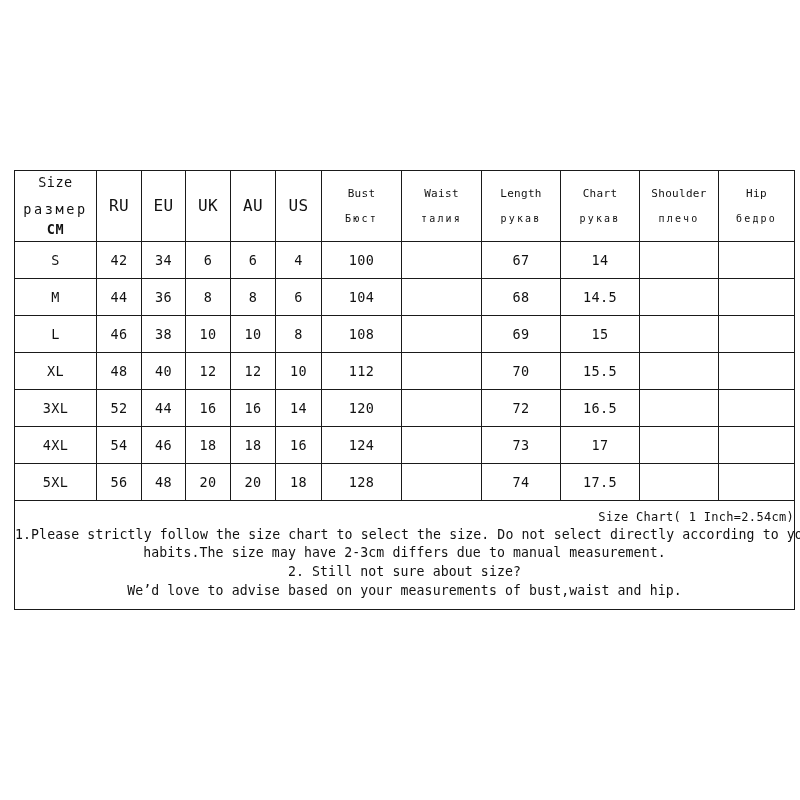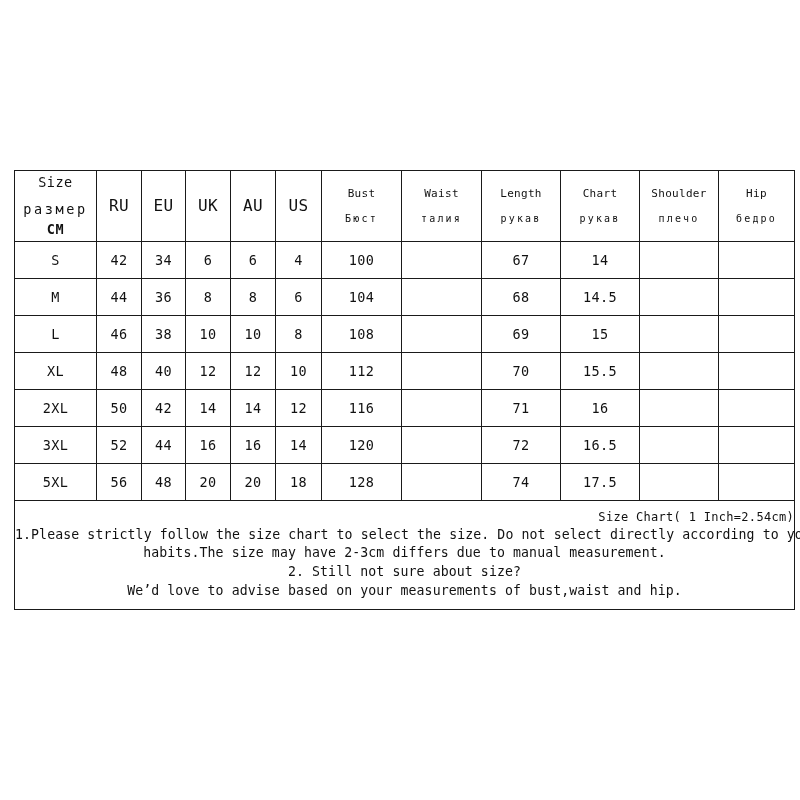--- a/index.html
+++ b/index.html
@@ -240,50 +240,50 @@
           <td>12</td>
           <td>10</td>
           <td>112</td>
           <td></td>
           <td>70</td>
           <td>15.5</td>
           <td></td>
           <td></td>
         </tr>
 
-        <tr class="data-row">
-          <td>2XL</td>
-          <td>50</td>
-          <td>42</td>
-          <td>14</td>
-          <td>14</td>
-          <td>12</td>
-          <td>116</td>
-          <td></td>
-          <td>71</td>
-          <td>16</td>
-          <td></td>
-          <td></td>
-        </tr>
 
         <tr class="data-row">
           <td>3XL</td>
           <td>52</td>
           <td>44</td>
           <td>16</td>
           <td>16</td>
           <td>14</td>
           <td>120</td>
           <td></td>
           <td>72</td>
           <td>16.5</td>
           <td></td>
           <td></td>
         </tr>
 
+        <tr class="data-row">
+          <td>4XL</td>
+          <td>54</td>
+          <td>46</td>
+          <td>18</td>
+          <td>18</td>
+          <td>16</td>
+          <td>124</td>
+          <td></td>
+          <td>73</td>
+          <td>17</td>
+          <td></td>
+          <td></td>
+        </tr>
 
         <tr class="data-row">
           <td>5XL</td>
           <td>56</td>
           <td>48</td>
           <td>20</td>
           <td>20</td>
           <td>18</td>
           <td>128</td>
           <td></td>

